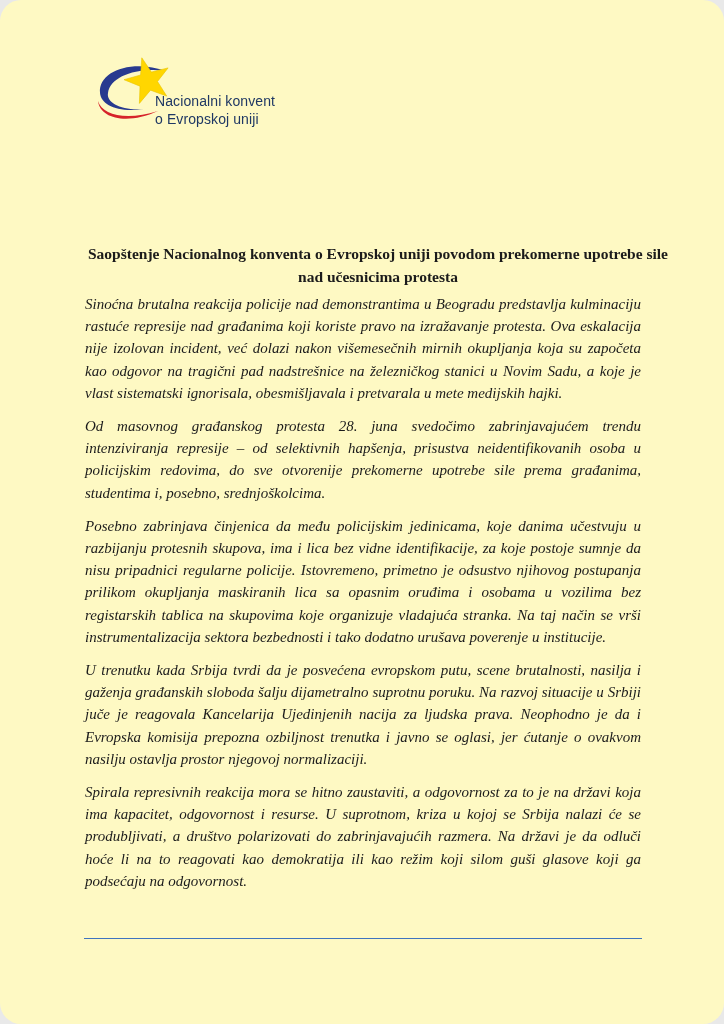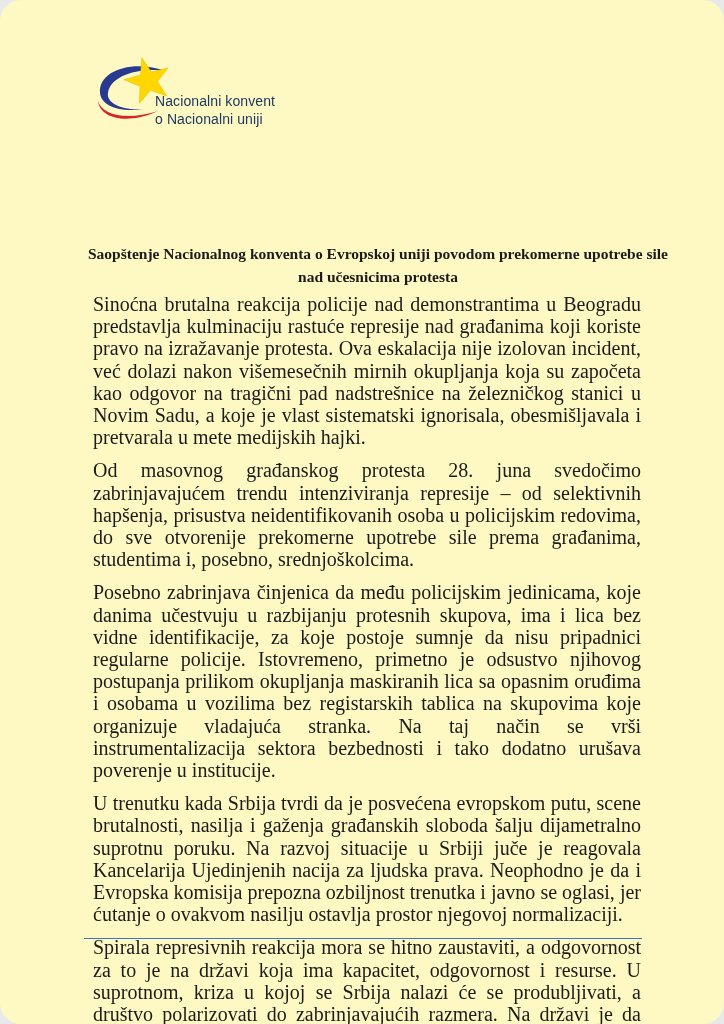--- a/index.html
+++ b/index.html
@@ -34,23 +34,24 @@
   
   .doc-title {
     position:absolute; top:226px; left:64px; width:596px;
     text-align:center; font-weight:bold;
     font-size:15.5px; line-height:23px;
   }
 
   
   .body-text { position:absolute; top:293px; left:85px; width:556px; }
   .body-text p {
-    margin:0 0 11px 8px;
-    font-size:20px; line-height:22.2px;
+    margin:0 0 11px 0;
+    font-size:15px; line-height:22.2px;
     text-align:justify;
+    font-style:italic;
   }
 
   
   .doc-footer {
     position:absolute; top:938px; left:84px; width:558px;
     text-align:center;
     font-family:"Liberation Sans", sans-serif;
     font-size:12.5px; line-height:17px;
     color:#2E75B6;
   }
@@ -66,21 +67,21 @@
     <svg class="logo-svg" width="122" height="84" viewBox="0 0 122 84">
 
       <path d="M 78 16 C 44 4, 10 16, 12 38 C 13 50, 30 58, 56 54 C 34 56, 18 48, 20 38 C 22 22, 48 12, 78 16 Z" fill="#283A8F"></path>
 
       <path d="M 10 46 C 14 60, 38 66, 70 56 C 40 70, 12 64, 10 46 Z" fill="#D6232A"></path>
 
       <polygon points="53.8,2.8 63.4,17.1 80.1,12.9 69.5,26.5 78.7,41.1 62.5,35.2 51.4,48.4 52.0,31.2 36.0,24.7 52.6,20.0" fill="#FFD600" stroke="#E8C400" stroke-width="0.6"></polygon>
     </svg>
     <div class="logo-text">
       <div>Nacionalni konvent</div>
-      <div>o Nacionalni uniji</div>
+      <div>o Evropskoj uniji</div>
     </div>
   </div>
 
 
   <h1 class="doc-title" style="margin:16px;">Saopštenje Nacionalnog konventa o Evropskoj uniji povodom prekomerne upotrebe sile nad učesnicima protesta</h1>
 
   <div class="body-text">
     <p>Sinoćna brutalna reakcija policije nad demonstrantima u Beogradu predstavlja kulminaciju rastuće represije nad građanima koji koriste pravo na izražavanje protesta. Ova eskalacija nije izolovan incident, već dolazi nakon višemesečnih mirnih okupljanja koja su započeta kao odgovor na tragični pad nadstrešnice na železničkog stanici u Novim Sadu, a koje je vlast sistematski ignorisala, obesmišljavala i pretvarala u mete medijskih hajki.</p>
     <p>Od masovnog građanskog protesta 28. juna svedočimo zabrinjavajućem trendu intenziviranja represije – od selektivnih hapšenja, prisustva neidentifikovanih osoba u policijskim redovima, do sve otvorenije prekomerne upotrebe sile prema građanima, studentima i, posebno, srednjoškolcima.</p>
     <p>Posebno zabrinjava činjenica da među policijskim jedinicama, koje danima učestvuju u razbijanju protesnih skupova, ima i lica bez vidne identifikacije, za koje postoje sumnje da nisu pripadnici regularne policije. Istovremeno, primetno je odsustvo njihovog postupanja prilikom okupljanja maskiranih lica sa opasnim oruđima i osobama u vozilima bez registarskih tablica na skupovima koje organizuje vladajuća stranka. Na taj način se vrši instrumentalizacija sektora bezbednosti i tako dodatno urušava poverenje u institucije.</p>

